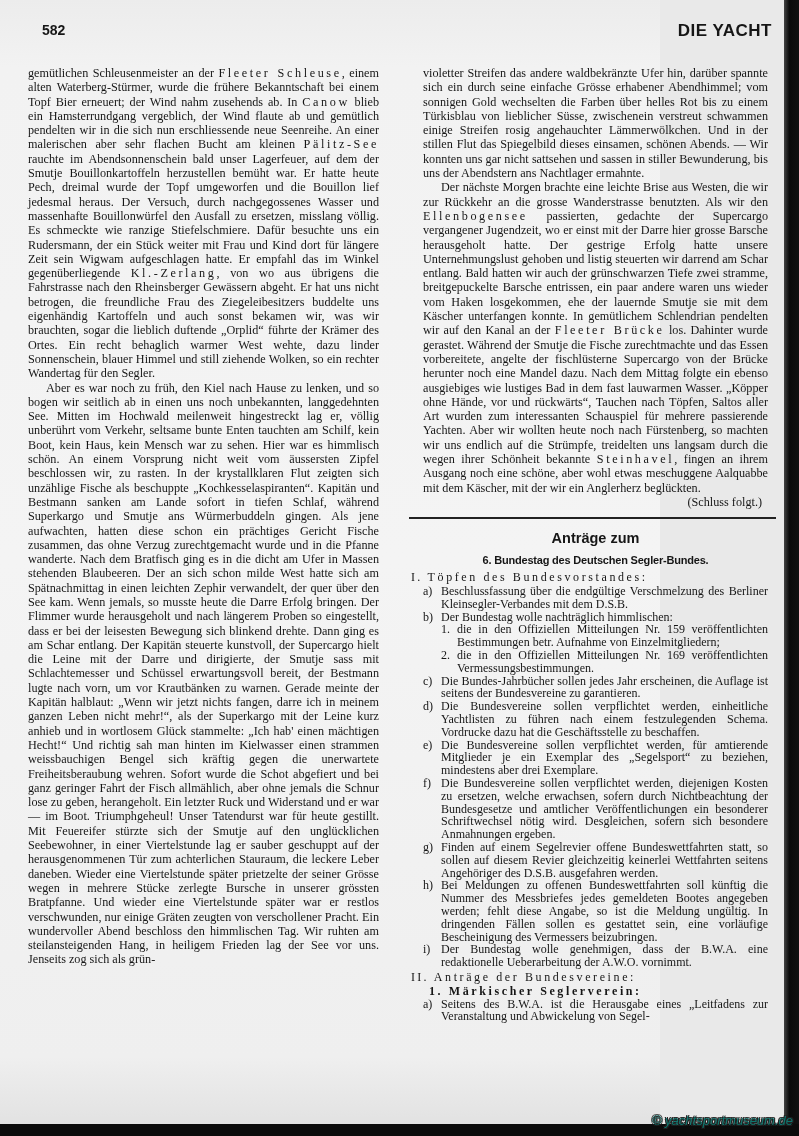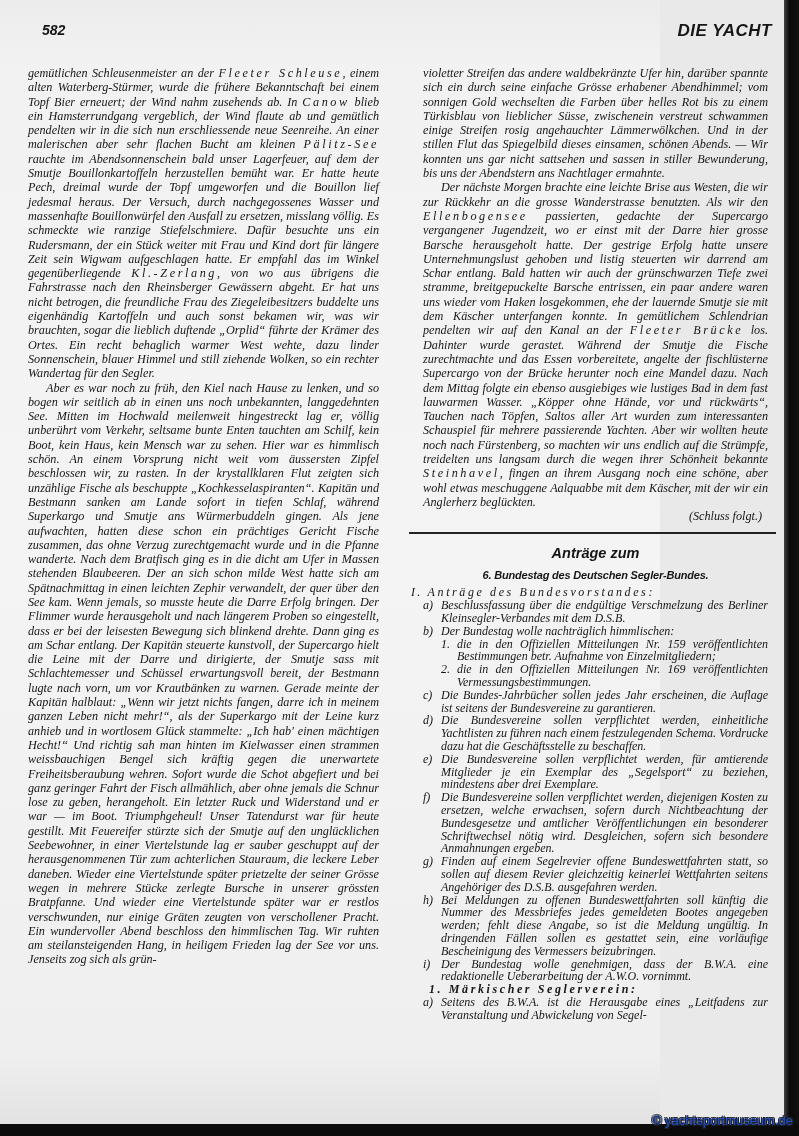--- a/index.html
+++ b/index.html
@@ -5,21 +5,20 @@
   html, body { margin: 0; padding: 0; }
   body {
     width: 799px; height: 1136px; overflow: hidden; position: relative;
     background: #e9e9e9;
     font-family: "Liberation Serif", "DejaVu Serif", serif;
     color: #161616;
   }
   .page {
     position: absolute; left: 0; top: 0; width: 660px; height: 1124px;
     background: linear-gradient(180deg, #ececec 0%, #f2f2f2 6%, #f4f4f4 50%, #efefef 94%, #e2e2e2 100%);
-    font-style: italic;
   }
   .right-edge {
     position: absolute; right: 0; top: 0; width: 15px; height: 1136px;
     background: linear-gradient(90deg, #444 0%, #0a0a0a 35%, #111 100%);
   }
   .bottom-edge {
     position: absolute; left: 0; bottom: 0; width: 799px; height: 12px; background: #0b0b0b;
   }
   .header {
     position: absolute; top: 22px; left: 42px; width: 730px; height: 24px;
@@ -54,22 +53,23 @@
   .item { display: flex; margin-left: 0; }
   .item .lbl { width: 18px; flex: 0 0 18px; }
   .item .txt { flex: 1; text-align: justify; }
   .sub { display: flex; margin-left: 18px; }
   .sub .lbl { width: 16px; flex: 0 0 16px; }
   .sub .txt { flex: 1; text-align: justify; }
   .club-head { margin-left: 6px; letter-spacing: 2.6px; font-weight: bold; }
   .conclusion { text-align: right; padding-right: 6px; margin-top: -14.3px; }
   .watermark {
     position: absolute; right: 6px; bottom: 8px;
-    font-family: "Liberation Sans", sans-serif; font-size: 13px; color: #1d4ed8;
+    font-family: "Liberation Sans", sans-serif; font-size: 13px; color: #0f766e;
     text-shadow: -1px -1px 0 #222, 1px -1px 0 #222, -1px 1px 0 #222, 1px 1px 0 #222;
+    font-style: italic;
   }
 </style>
 </head>
 <body>
 
 <div class="page">
   <div class="header">
     <span class="page-number">582</span>
     <div class="journal-title">DIE YACHT</div>
   </div>
@@ -85,21 +85,21 @@
     <p class="conclusion">(Schluss folgt.)</p>
 
     <div class="rule"></div>
 
     <h2 class="section-title">Anträge zum</h2>
     <h2 class="section-title big">6. Bundestag des Deutschen Segler-Bundes.</h2>
 
     <div class="list">
       <div class="part-head">
         <span>I.</span>
-        <span class="spaced">Anträge des Bundesvorstandes:</span>
+        <span class="spaced">Töpfen des Bundesvorstandes:</span>
       </div>
       <div id="part1-items">
           <div class="item">
             <span class="lbl">a)</span>
             <span class="txt">Beschlussfassung über die endgültige Verschmelzung des Berliner Kleinsegler-Verbandes mit dem D.S.B.</span>
           </div>
           <div class="item">
             <span class="lbl">b)</span>
             <span class="txt">Der Bundestag wolle nachträglich himmlischen:</span>
           </div>
@@ -134,20 +134,24 @@
           <div class="item">
             <span class="lbl">h)</span>
             <span class="txt">Bei Meldungen zu offenen Bundeswettfahrten soll künftig die Nummer des Messbriefes jedes gemeldeten Bootes angegeben werden; fehlt diese Angabe, so ist die Meldung ungültig. In dringenden Fällen sollen es gestattet sein, eine vorläufige Bescheinigung des Vermessers beizubringen.</span>
           </div>
           <div class="item">
             <span class="lbl">i)</span>
             <span class="txt">Der Bundestag wolle genehmigen, dass der B.W.A. eine redaktionelle Ueberarbeitung der A.W.O. vornimmt.</span>
           </div>
         </div>
 
+      <div class="part-head">
+        <span>II.</span>
+        <span class="spaced">Anträge der Bundesvereine:</span>
+      </div>
       <div class="club-head">1. Märkischer Seglerverein:</div>
       <div id="part2-items">
           <div class="item">
             <span class="lbl">a)</span>
             <span class="txt">Seitens des B.W.A. ist die Herausgabe eines „Leitfadens zur Veranstaltung und Abwickelung von Segel-</span>
           </div>
         </div>
     </div>
   </div>
 </div>

